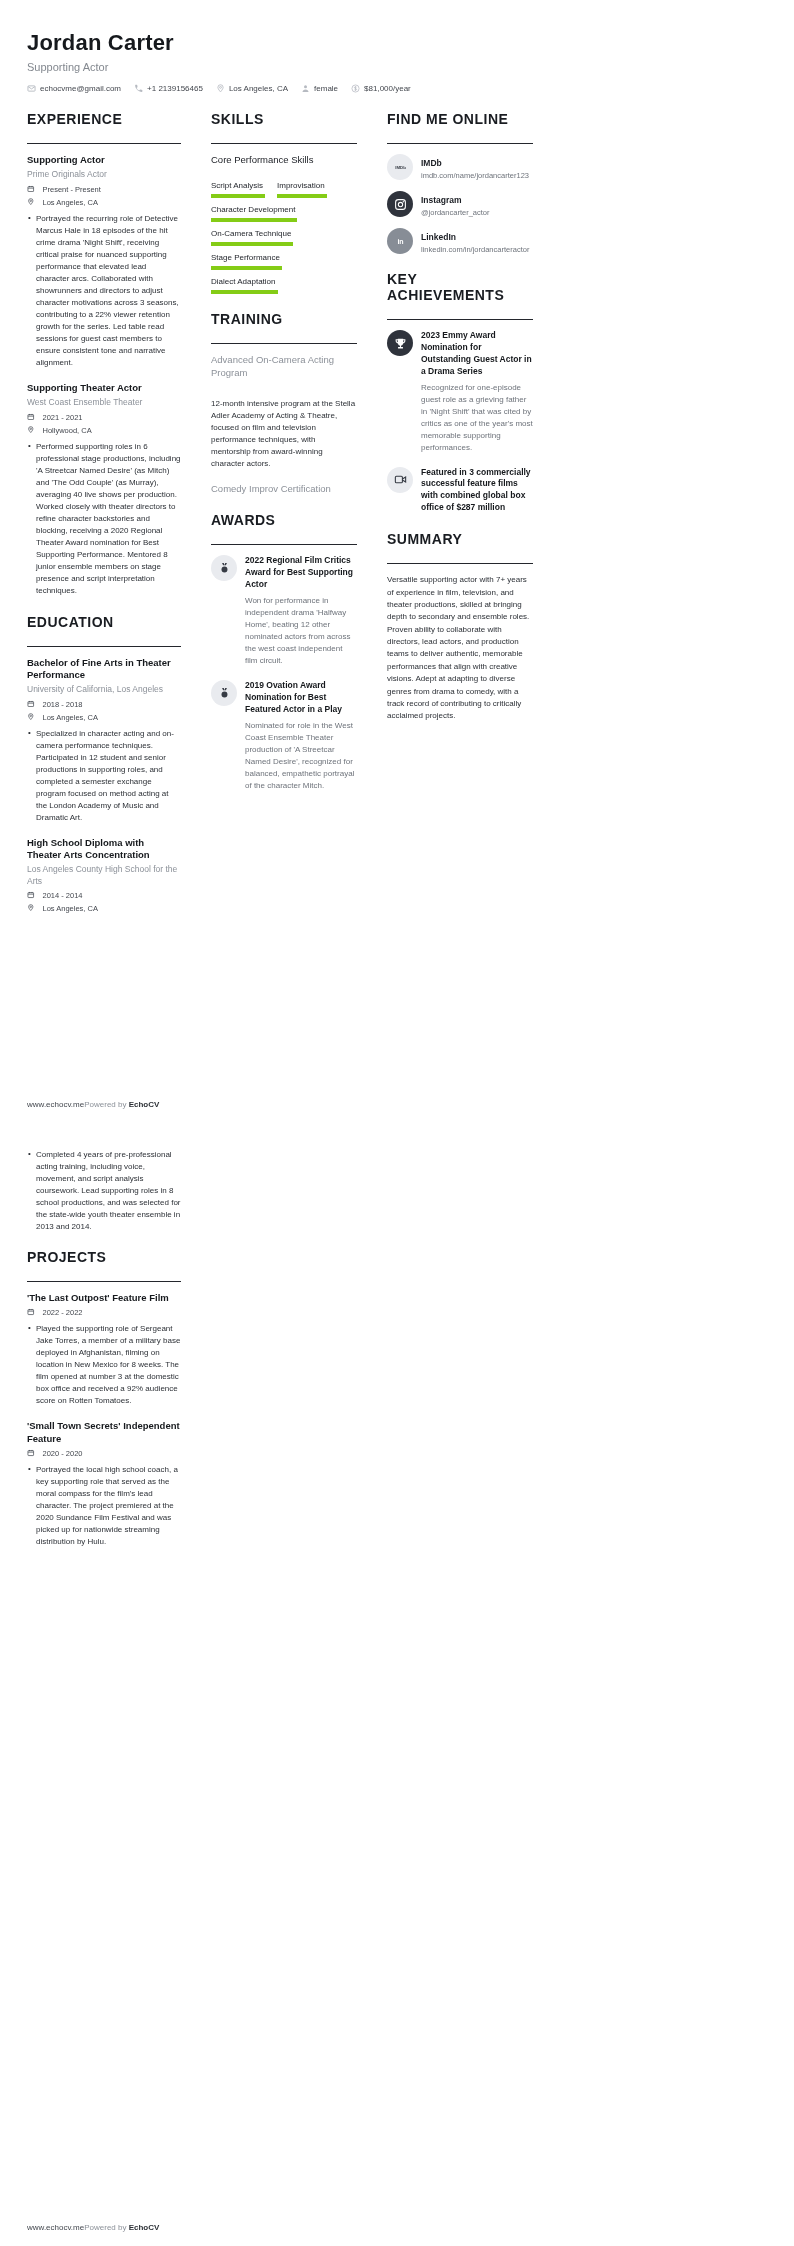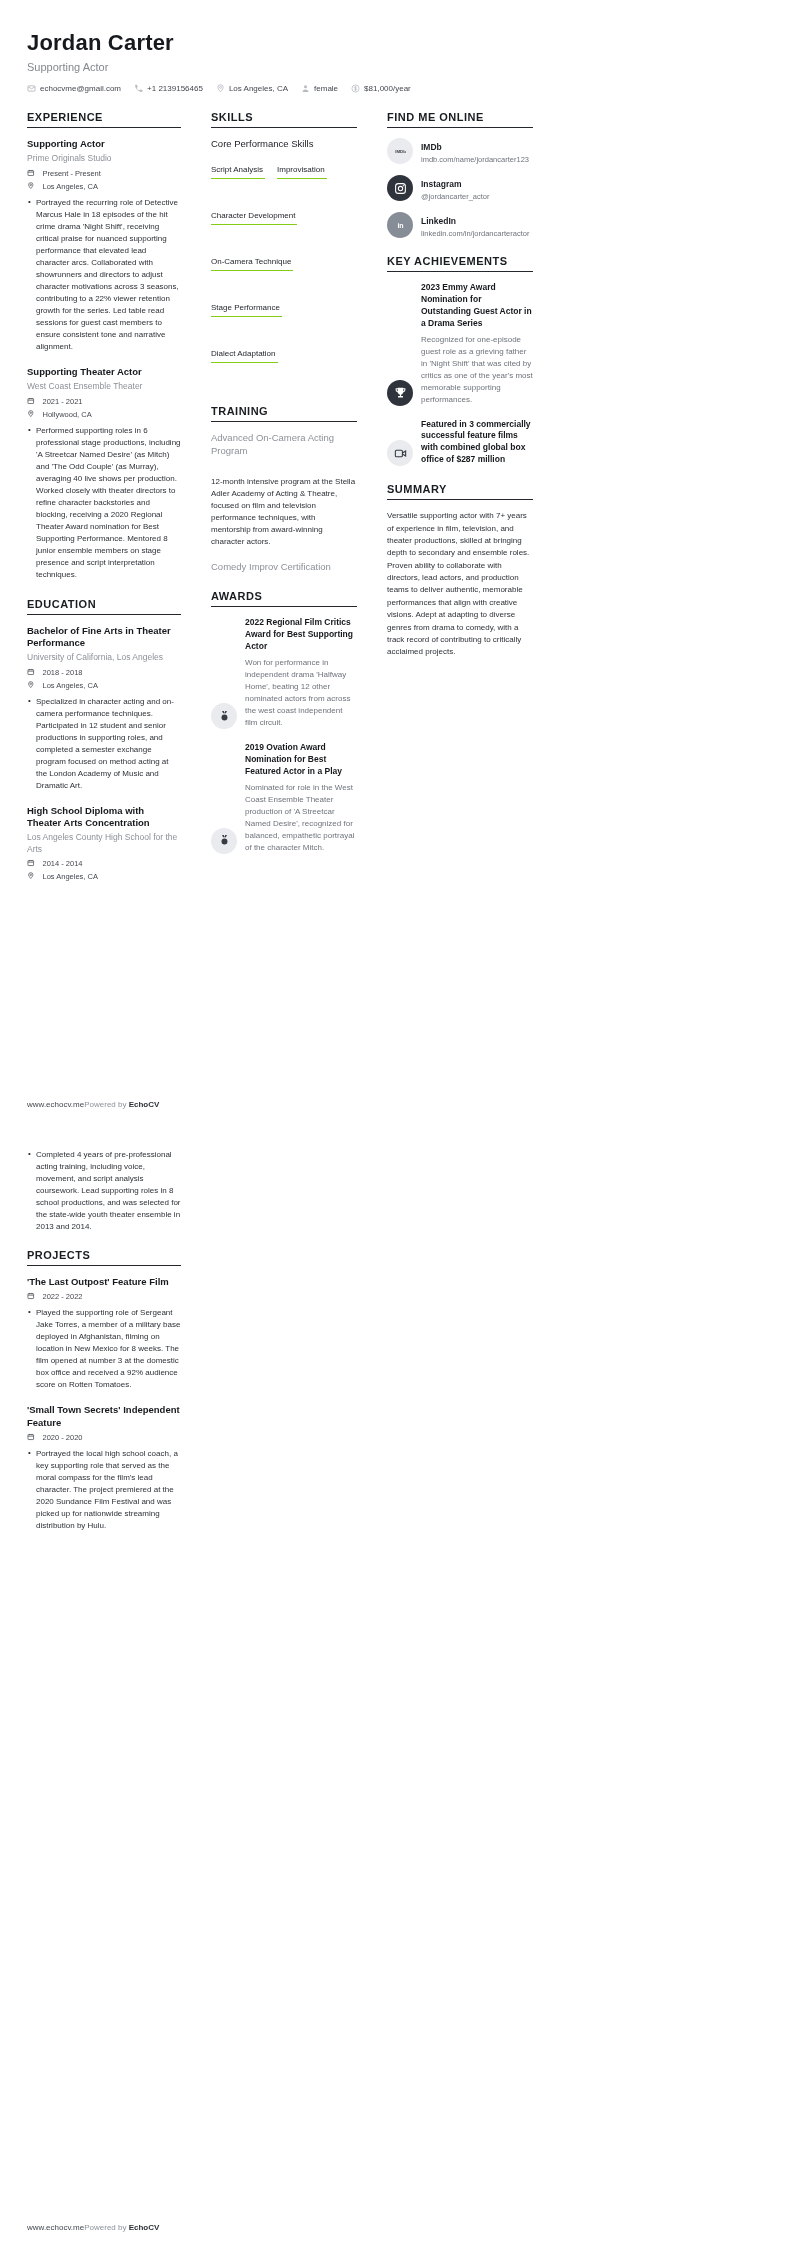--- a/index.html
+++ b/index.html
@@ -14,39 +14,39 @@
   .contacts{display:flex;align-items:flex-end;flex-wrap:wrap;gap:5px 13px;margin-top:11px}
   .contact{display:inline-flex;align-items:center;gap:4px;font-size:8px;color:#43474e}
   .ci{width:9px;height:9px;color:#b6bac1;flex:0 0 auto}
   .ci svg,.mi svg,.circ svg{display:block;width:100%;height:100%}
 
   .cols{display:flex;gap:30px;margin-top:18px}
   .c1{width:154px;flex:0 0 auto}
   .c2{width:146px;flex:0 0 auto}
   .c3{width:146px;flex:0 0 auto}
 
-  .sec{font-size:11px;font-weight:700;letter-spacing:.5px;color:#191c21;text-transform:uppercase;border-bottom:1.5px solid #24272d;padding-bottom:4px;margin-bottom:10px}
+  .sec{font-size:14px;font-weight:700;letter-spacing:.5px;color:#191c21;text-transform:uppercase;border-bottom:1.5px solid #24272d;padding-bottom:16px;margin-bottom:10px}
   .sect{margin-bottom:17px}
 
   .entry{margin-bottom:13px}
   .etitle{font-size:9.5px;font-weight:700;line-height:1.3;color:#16191d}
   .esub{margin-top:3px;font-size:8.5px;line-height:1.35;color:#8c9199}
   .meta{display:flex;align-items:flex-start;gap:8px;margin-top:4px;font-size:7.5px;color:#43474e}
   .mi{width:7.5px;height:7.5px;color:#4a4f57;flex:0 0 auto}
   .bullet{position:relative;margin-top:6px;padding-left:9px;font-size:8px;line-height:1.5;color:#2c3036}
   .bullet:before{content:"\2022";position:absolute;left:1px;top:-1px;color:#2c3036}
 
   .sgroup{font-size:9.5px;color:#1b1e24;margin-bottom:9px}
-  .skill{display:inline-block;font-size:8px;color:#24272d;border-bottom:1px solid #84cc16;padding:0 2px 4px 0;margin:0 12px 25px 0}
+  .skill{display:inline-block;font-size:8px;color:#24272d;border-bottom:4px solid #84cc16;padding:0 2px 4px 0;margin:0 12px 0 0}
 
   .titem{margin-bottom:13px}
   .ttitle{font-size:9.5px;line-height:1.35;color:#8c9199}
   .tdesc{margin-top:18px;font-size:8px;line-height:1.5;color:#2c3036}
 
-  .arow{display:flex;gap:8px;margin-bottom:13px;align-items:flex-end}
+  .arow{display:flex;gap:8px;margin-bottom:13px;align-items:flex-start}
   .circ{width:26px;height:26px;border-radius:50%;background:#e9ebef;color:#363b44;display:flex;align-items:center;justify-content:center;flex:0 0 auto}
   .circ svg{width:13px;height:13px}
   .circ.dark{background:#2f333c;color:#fff}
   .circ.mid{background:#878d96;color:#fff}
   .acol{min-width:0}
   .atitle{font-size:8.5px;font-weight:700;line-height:1.4;color:#16191d}
   .adesc{margin-top:4px;font-size:8px;line-height:1.5;color:#6e737b}
 
   .orow{display:flex;gap:8px;margin-bottom:11px;align-items:flex-end}
   .oname{font-size:8.5px;font-weight:700;color:#1b1e24;margin-top:2px}
@@ -116,21 +116,21 @@
     </header>
 
     <div class="cols">
 
       <div class="c1">
         <section class="sect">
           <h2 class="sec">EXPERIENCE</h2>
 
           <article class="entry">
             <h3 class="etitle">Supporting Actor</h3>
-            <div class="esub">Prime Originals Studio</div>
+            <div class="esub">Prime Originals Actor</div>
             <div class="meta">
               <span class="mi">
                   <svg viewBox="0 0 24 24" fill="none" stroke="currentColor" stroke-width="2.4">
                     <rect x="3" y="5" width="18" height="16" rx="2"></rect>
                     <path d="M3 10h18M8 3v4M16 3v4"></path>
                   </svg>
                 </span>
               <span>Present - Present</span>
             </div>
             <div class="meta">

